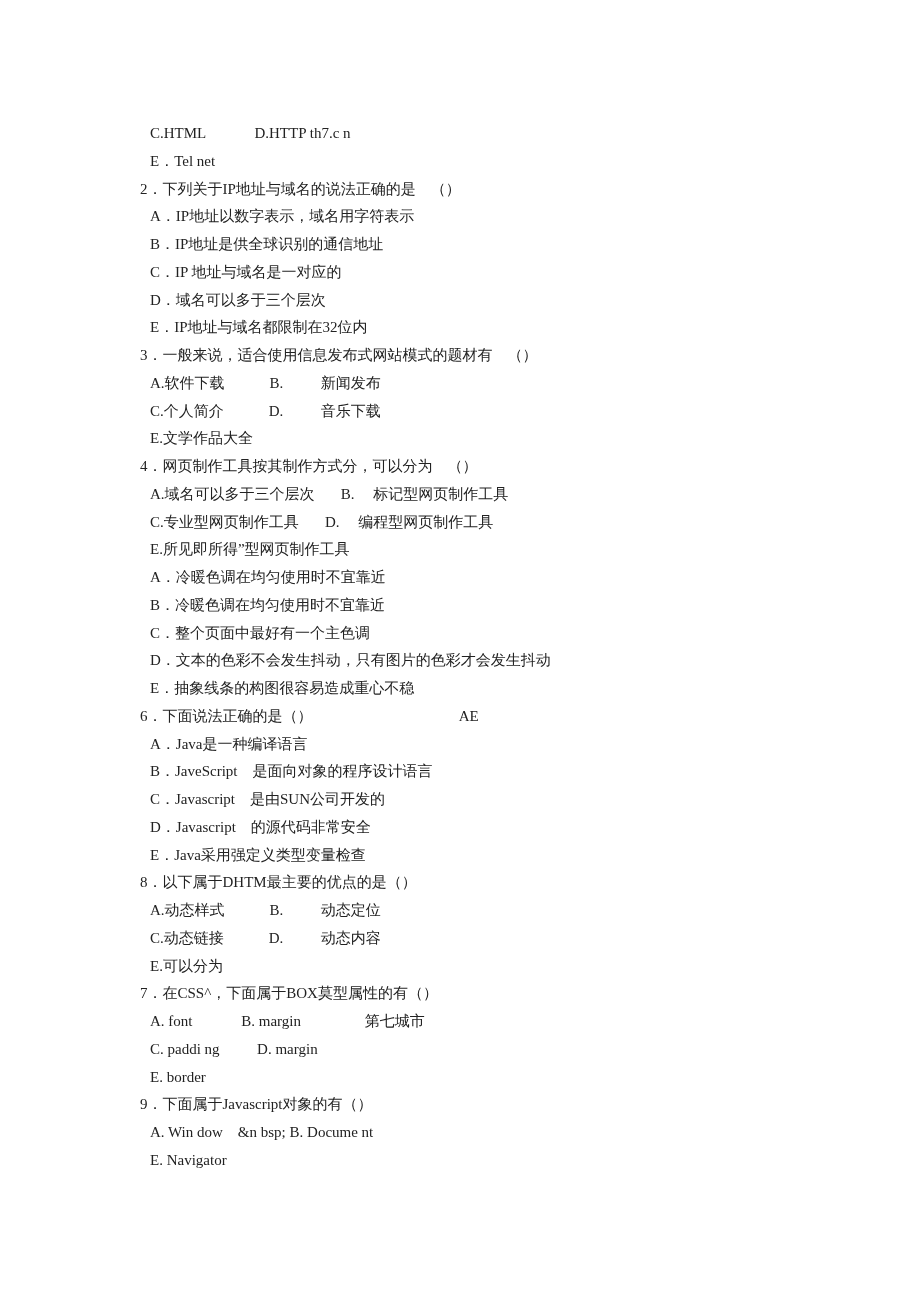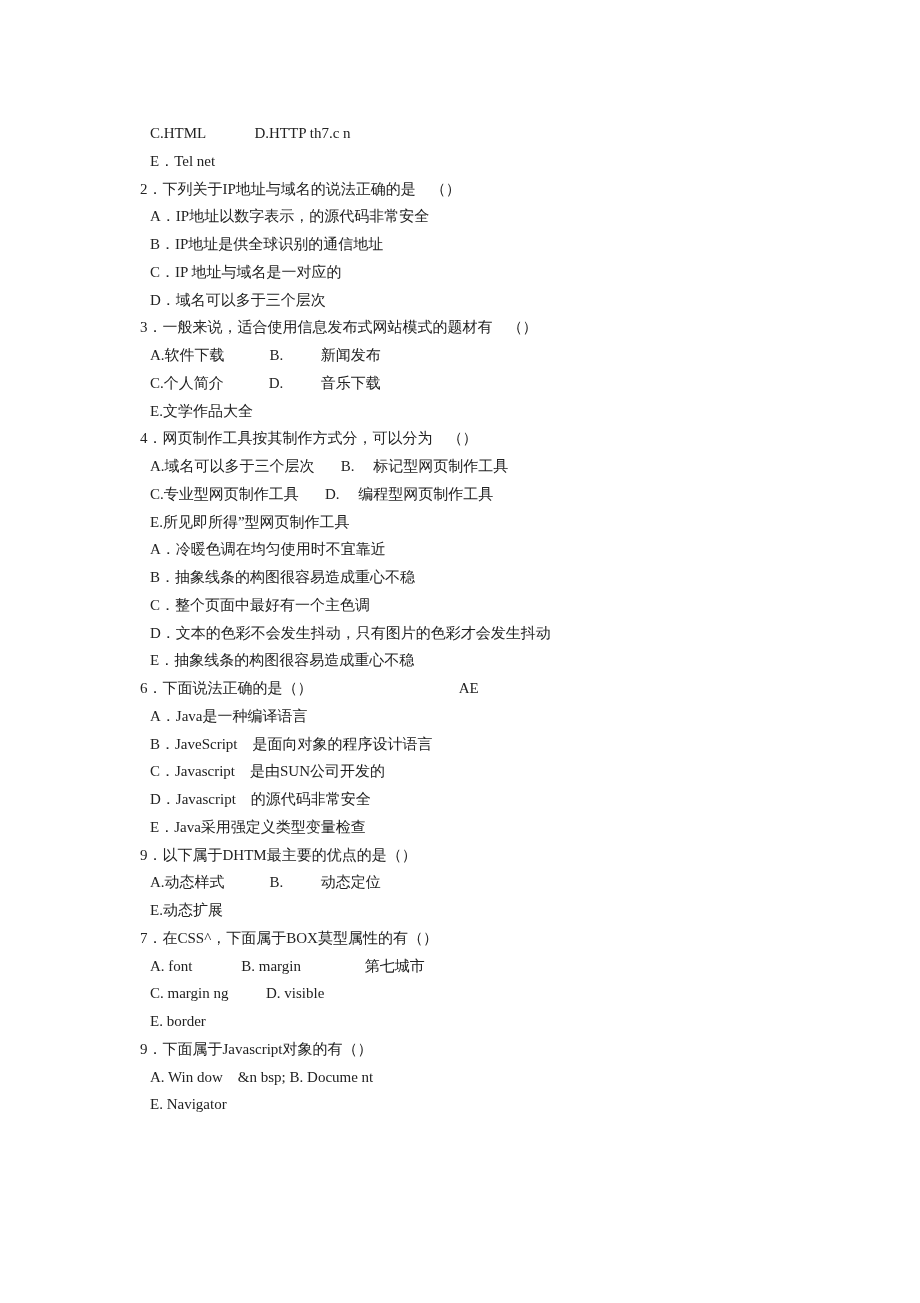--- a/index.html
+++ b/index.html
@@ -23,47 +23,49 @@
   .indent1 { padding-left: 10px; }
 </style>
 </head>
 <body>
 
 <div class="page">
   <div id="content">
       <div class="line indent1">C.HTML             D.HTTP th7.c n</div>
       <div class="line indent1">E．Tel net</div>
       <div class="line ">2．下列关于IP地址与域名的说法正确的是    （）</div>
-      <div class="line indent1">A．IP地址以数字表示，的源代码非常安全</div>
+      <div class="line indent1">A．IP地址以数字表示，域名用字符表示</div>
       <div class="line indent1">B．IP地址是供全球识别的通信地址</div>
       <div class="line indent1">C．IP 地址与域名是一对应的</div>
       <div class="line indent1">D．域名可以多于三个层次</div>
+      <div class="line indent1">E．IP地址与域名都限制在32位内</div>
       <div class="line ">3．一般来说，适合使用信息发布式网站模式的题材有    （）</div>
       <div class="line indent1">A.软件下载            B.          新闻发布</div>
       <div class="line indent1">C.个人简介            D.          音乐下载</div>
       <div class="line indent1">E.文学作品大全</div>
       <div class="line ">4．网页制作工具按其制作方式分，可以分为    （）</div>
       <div class="line indent1">A.域名可以多于三个层次       B.     标记型网页制作工具</div>
       <div class="line indent1">C.专业型网页制作工具       D.     编程型网页制作工具</div>
       <div class="line indent1">E.所见即所得”型网页制作工具</div>
       <div class="line indent1">A．冷暖色调在均匀使用时不宜靠近</div>
-      <div class="line indent1">B．抽象线条的构图很容易造成重心不稳</div>
+      <div class="line indent1">B．冷暖色调在均匀使用时不宜靠近</div>
       <div class="line indent1">C．整个页面中最好有一个主色调</div>
       <div class="line indent1">D．文本的色彩不会发生抖动，只有图片的色彩才会发生抖动</div>
       <div class="line indent1">E．抽象线条的构图很容易造成重心不稳</div>
       <div class="line ">6．下面说法正确的是（）                                       AE</div>
       <div class="line indent1">A．Java是一种编译语言</div>
       <div class="line indent1">B．JaveScript    是面向对象的程序设计语言</div>
       <div class="line indent1">C．Javascript    是由SUN公司开发的</div>
       <div class="line indent1">D．Javascript    的源代码非常安全</div>
       <div class="line indent1">E．Java采用强定义类型变量检查</div>
-      <div class="line ">9．以下属于DHTM最主要的优点的是（）</div>
+      <div class="line ">8．以下属于DHTM最主要的优点的是（）</div>
       <div class="line indent1">A.动态样式            B.          动态定位</div>
-      <div class="line indent1">E.动态扩展</div>
+      <div class="line indent1">C.动态链接            D.          动态内容</div>
+      <div class="line indent1">E.可以分为</div>
       <div class="line ">7．在CSS^，下面属于BOX莫型属性的有（）</div>
       <div class="line indent1">A. font             B. margin                 第七城市</div>
-      <div class="line indent1">C. margin ng          D. visible</div>
+      <div class="line indent1">C. paddi ng          D. margin</div>
       <div class="line indent1">E. border</div>
       <div class="line ">9．下面属于Javascript对象的有（）</div>
       <div class="line indent1">A. Win dow    &amp;n bsp; B. Docume nt</div>
       <div class="line indent1">E. Navigator</div>
     </div>
 </div>
 
 </body></html>

